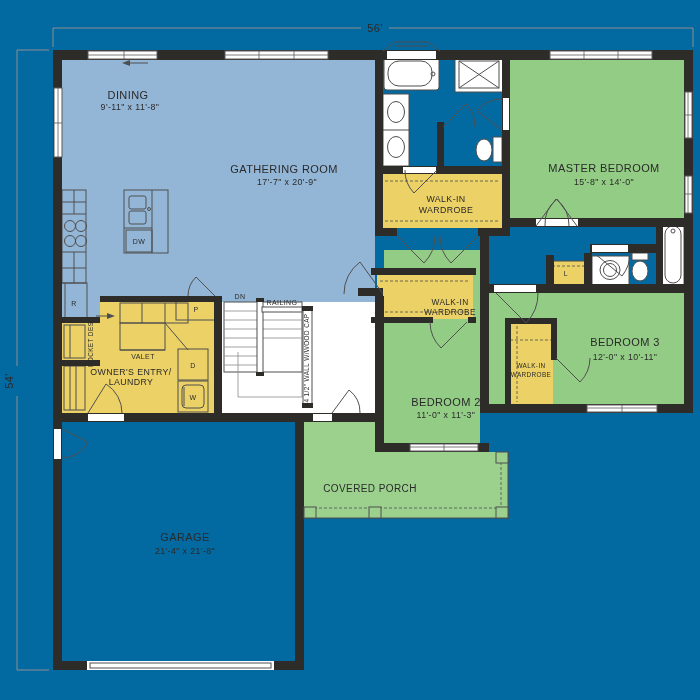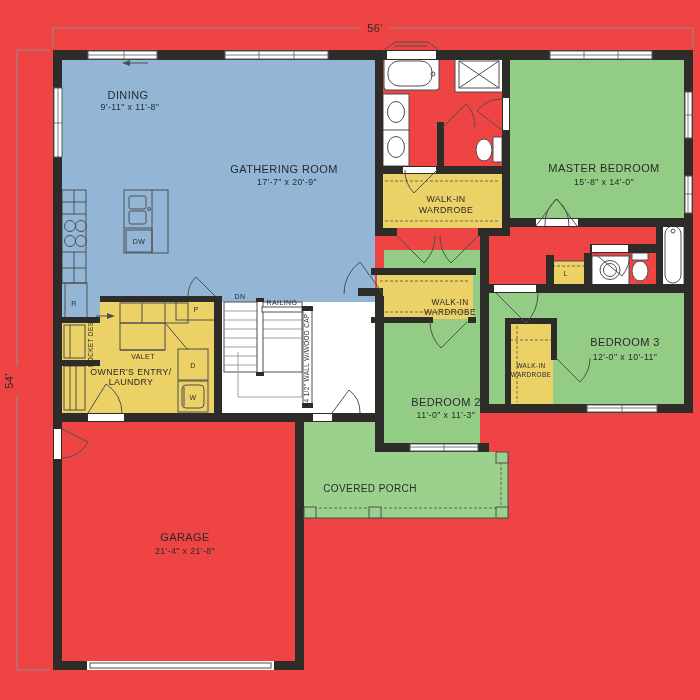--- a/index.html
+++ b/index.html
@@ -1,16 +1,16 @@
 <!DOCTYPE html>
 <html style="--room_blue: #94b6d6; --room_green: #93cc85; --porch_green: #9bd18d; --room_yellow: #ecd166; --wall: #2e2c29; --fixture: #4f4f4f; --text: #2a2a2a; --dim: #8f8f8f;"><head>
 <meta charset="utf-8">
 <style>
   html,body{margin:0;padding:0;background:#fff;}
-  .stage{width:700px;height:700px;position:relative;background:#ef4444;font-family:"Liberation Sans",sans-serif;}
+  .stage{width:700px;height:700px;position:relative;background:#0369a1;font-family:"Liberation Sans",sans-serif;}
   svg text{fill:var(--text);font-family:"Liberation Sans",sans-serif;letter-spacing:.4px;}
   .wall{fill:var(--wall);}
   .blue{fill:var(--room_blue);}
   .green{fill:var(--room_green);}
   .porch{fill:var(--porch_green);}
   .yellow{fill:var(--room_yellow);}
   .fx{fill:none;stroke:var(--fixture);stroke-width:1;}
   .fxw{fill:#fff;stroke:var(--fixture);stroke-width:1;}
   .door{fill:none;stroke:var(--fixture);stroke-width:1;}
   .gap{fill:#fff;}

